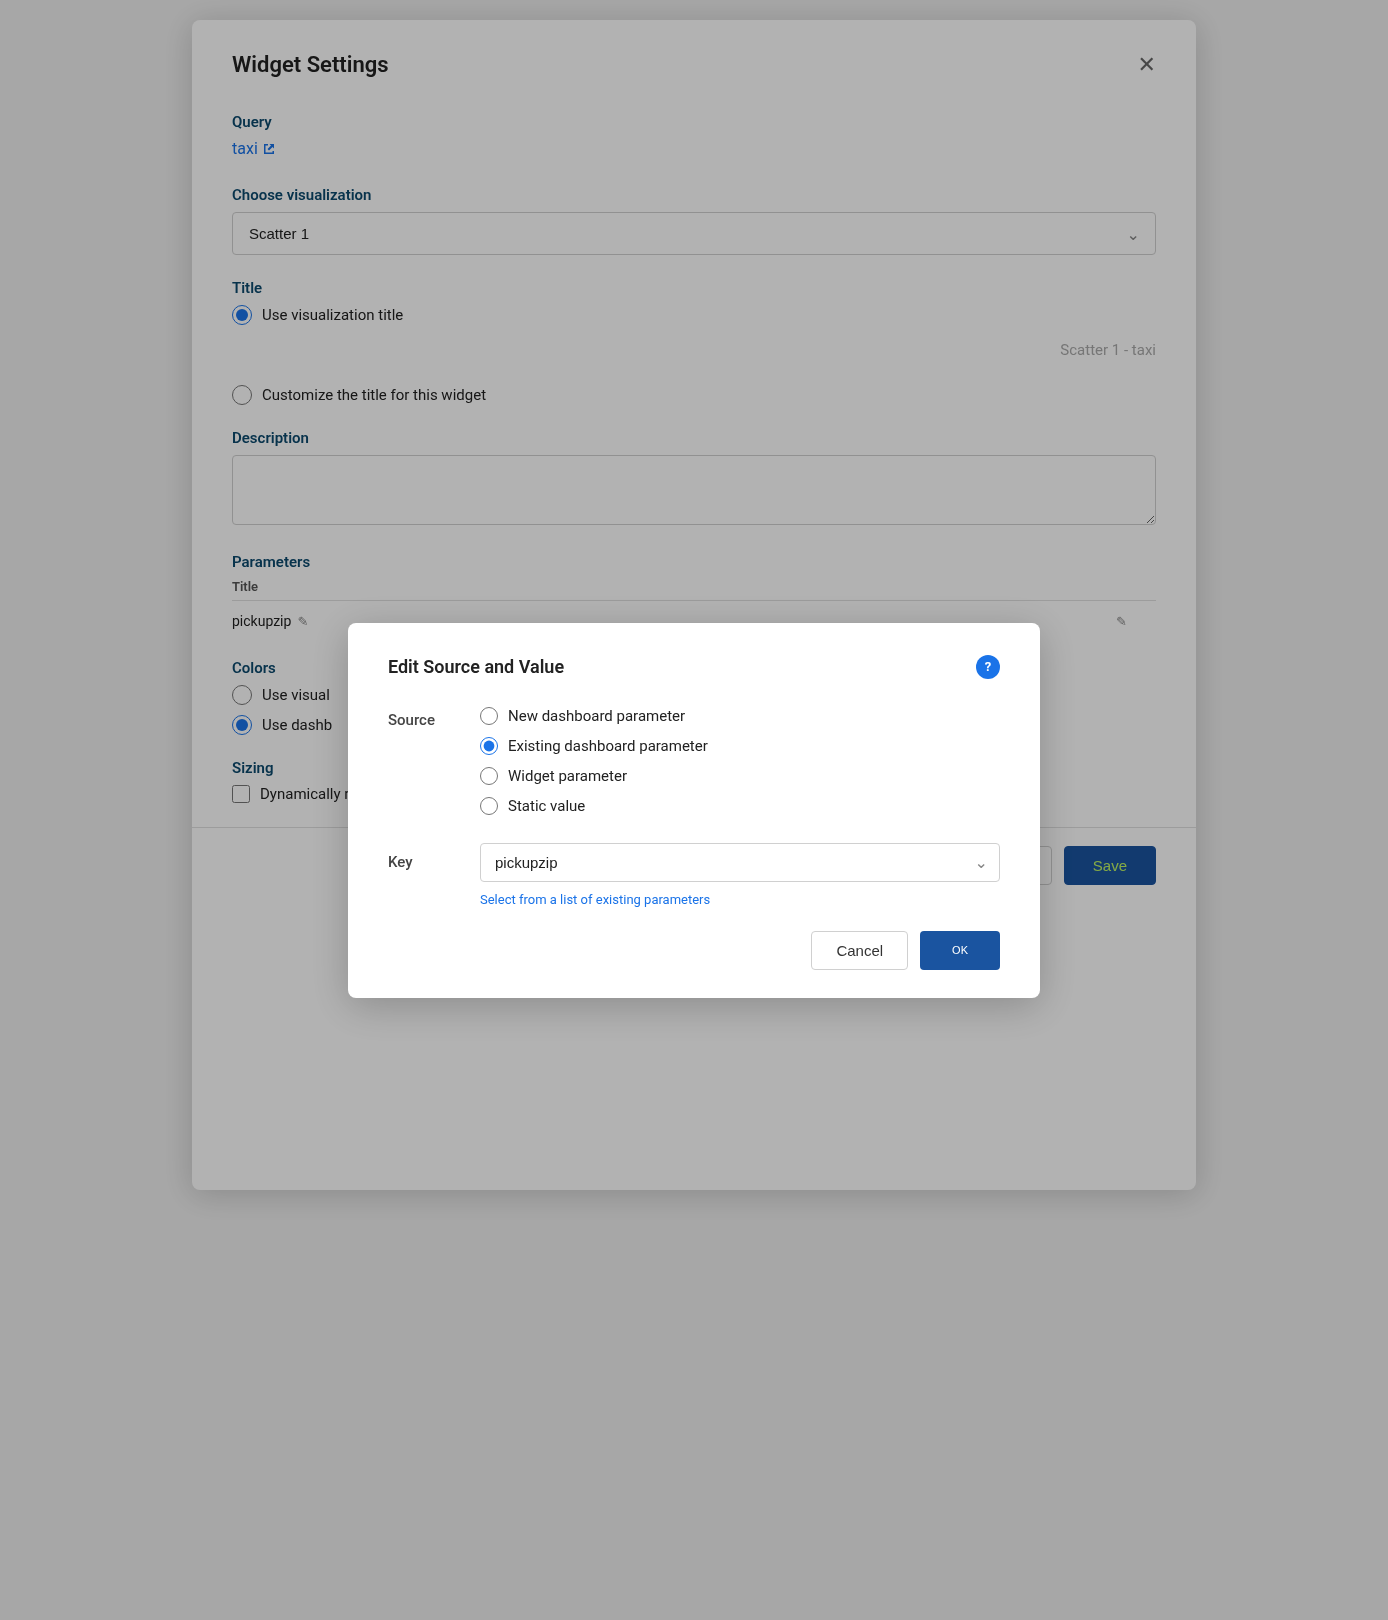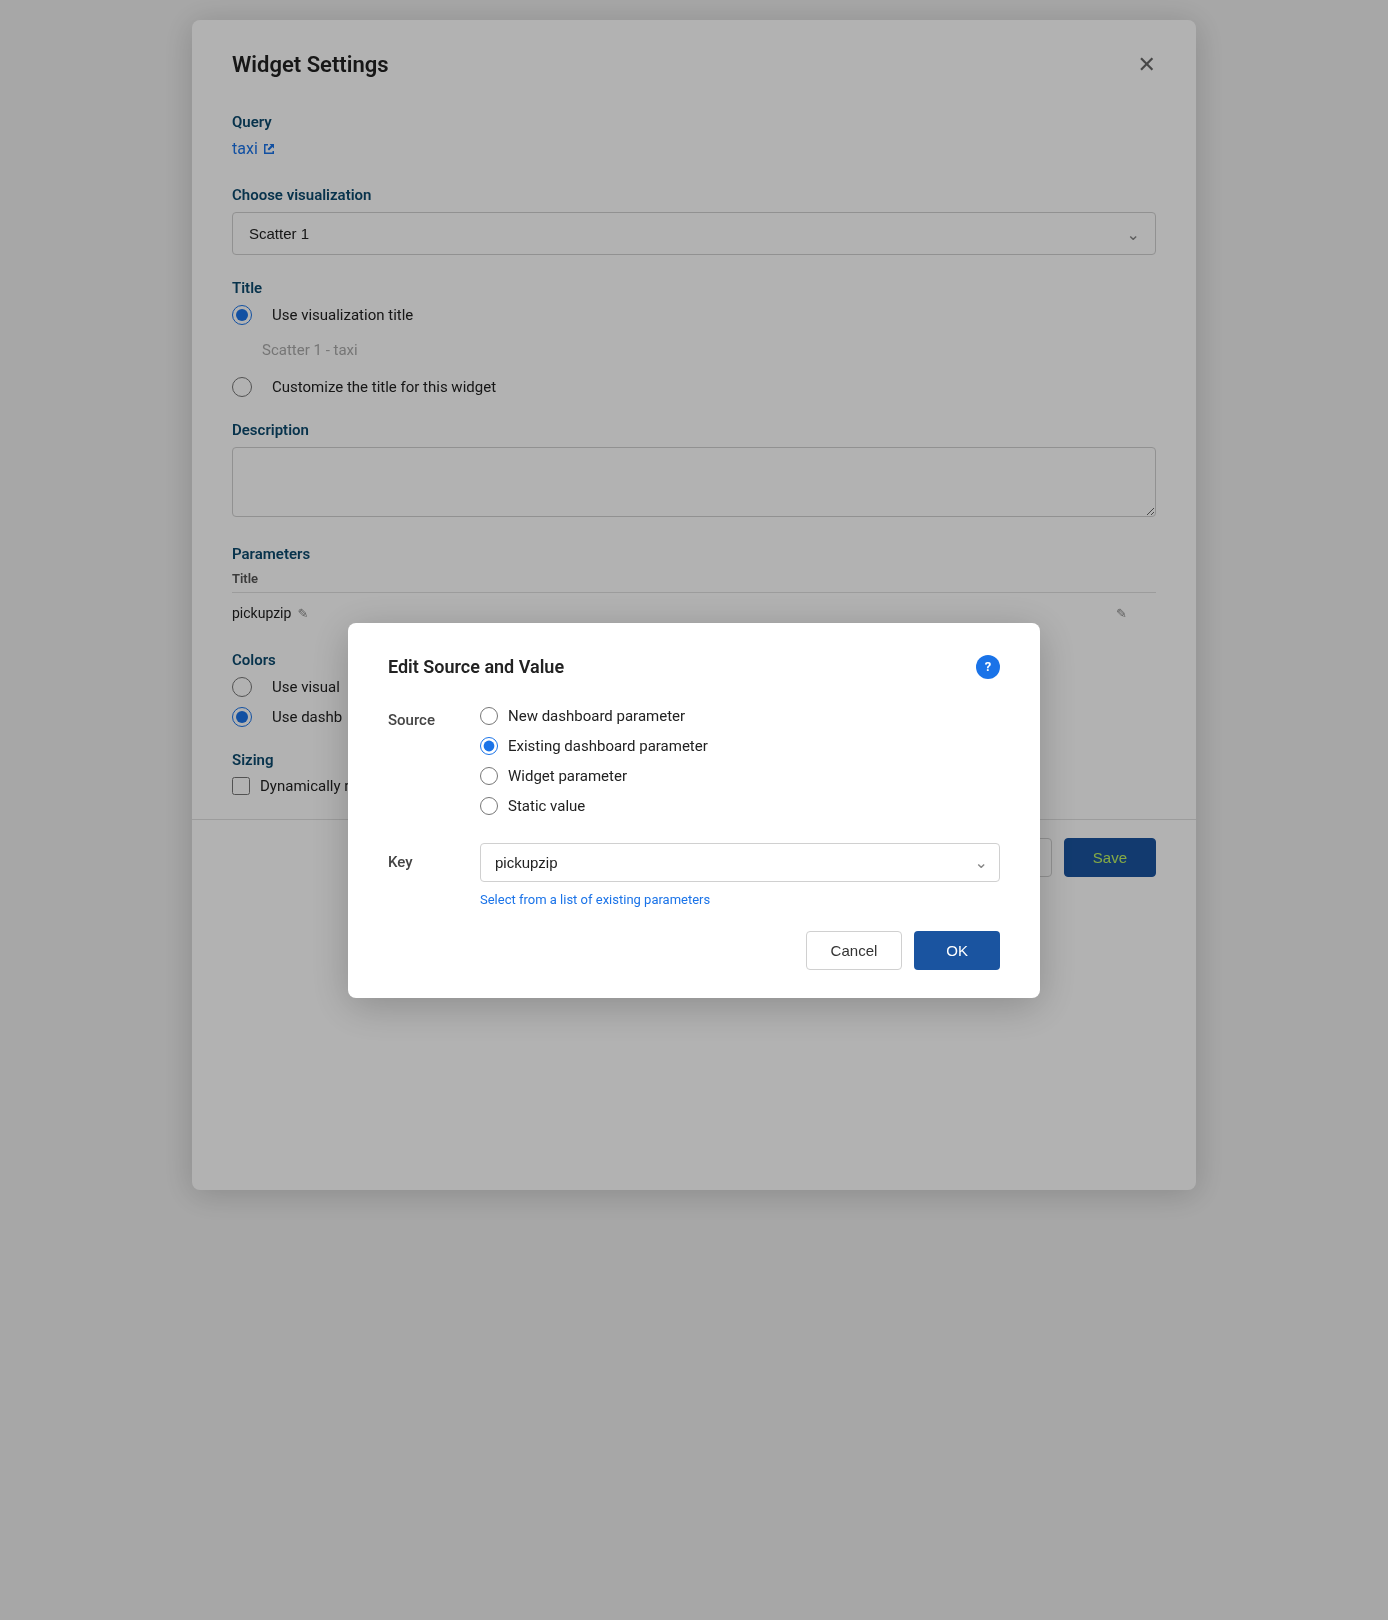--- a/index.html
+++ b/index.html
@@ -77,35 +77,36 @@
       color: #222;
       background: #fff;
       appearance: none;
       cursor: pointer;
     }
     .title-section { margin-bottom: 24px; }
     .radio-group { display: flex; flex-direction: column; gap: 10px; }
     .radio-item {
       display: flex;
       align-items: center;
-      gap: 20px;
+      gap: 10px;
       font-size: 15px;
       color: #222;
       cursor: pointer;
     }
     .radio-item input[type="radio"] {
       width: 20px;
       height: 20px;
       accent-color: #1a73e8;
       cursor: pointer;
     }
     .viz-title-placeholder {
       font-size: 15px;
       color: #aaa;
-      margin: 6px 0 8px 30px;
+      margin: 6px 0 16px 30px;
+      text-align: right;
     }
     .desc-section { margin-bottom: 24px; }
     .desc-textarea {
       width: 100%;
       border: 1px solid #d0d0d0;
       border-radius: 4px;
       padding: 10px 12px;
       font-size: 14px;
       color: #222;
       resize: vertical;
@@ -312,21 +313,21 @@
       border-radius: 4px;
       font-size: 15px;
       cursor: pointer;
       border: 1px solid #d0d0d0;
       background: #fff;
       color: #333;
     }
     .btn-ok {
       padding: 10px 32px;
       border-radius: 4px;
-      font-size: 15px;
+      font-size: 11px;
       cursor: pointer;
       border: none;
       background: #1a54a0;
       color: #fff;
       font-weight: 500;
     }
   </style>
 </head>
 <body>
 

